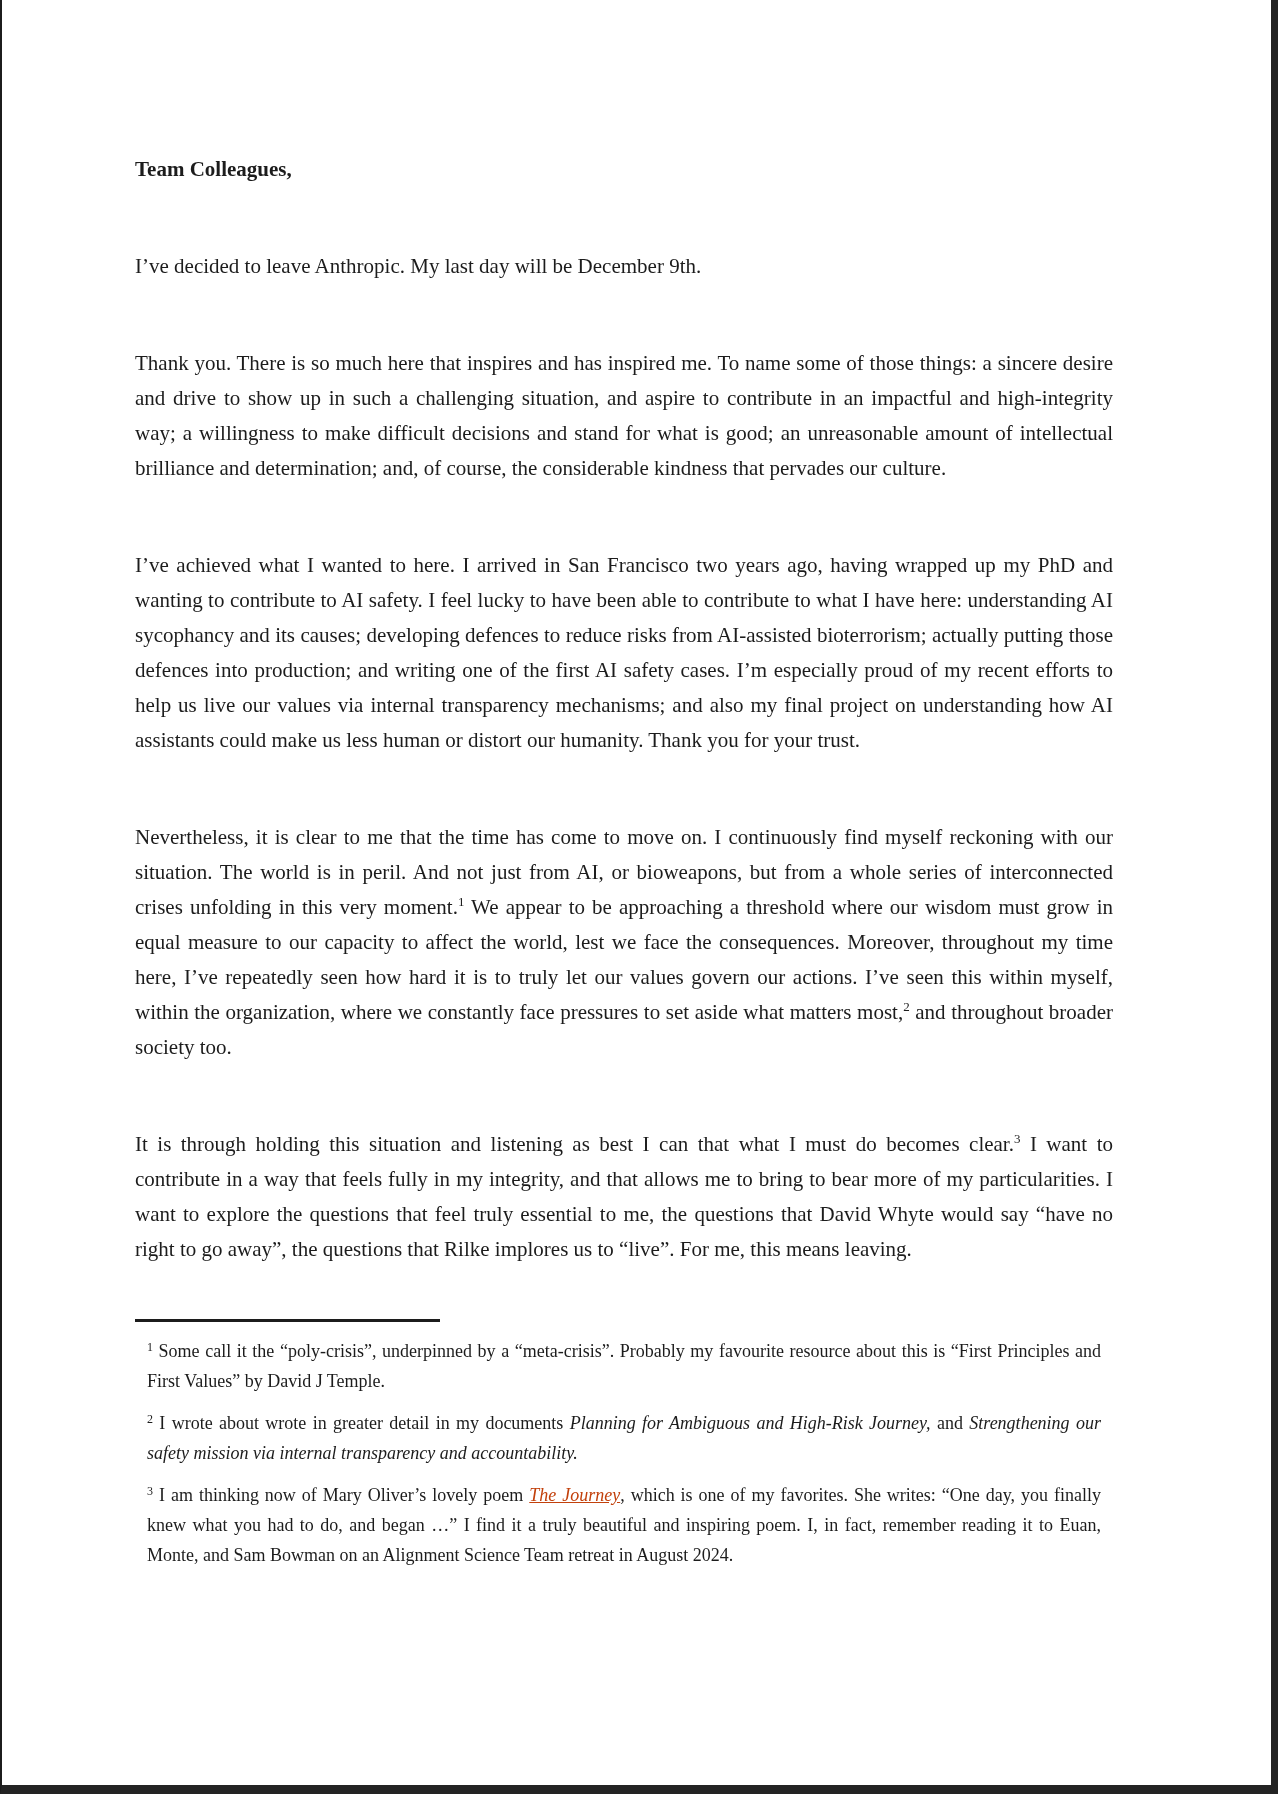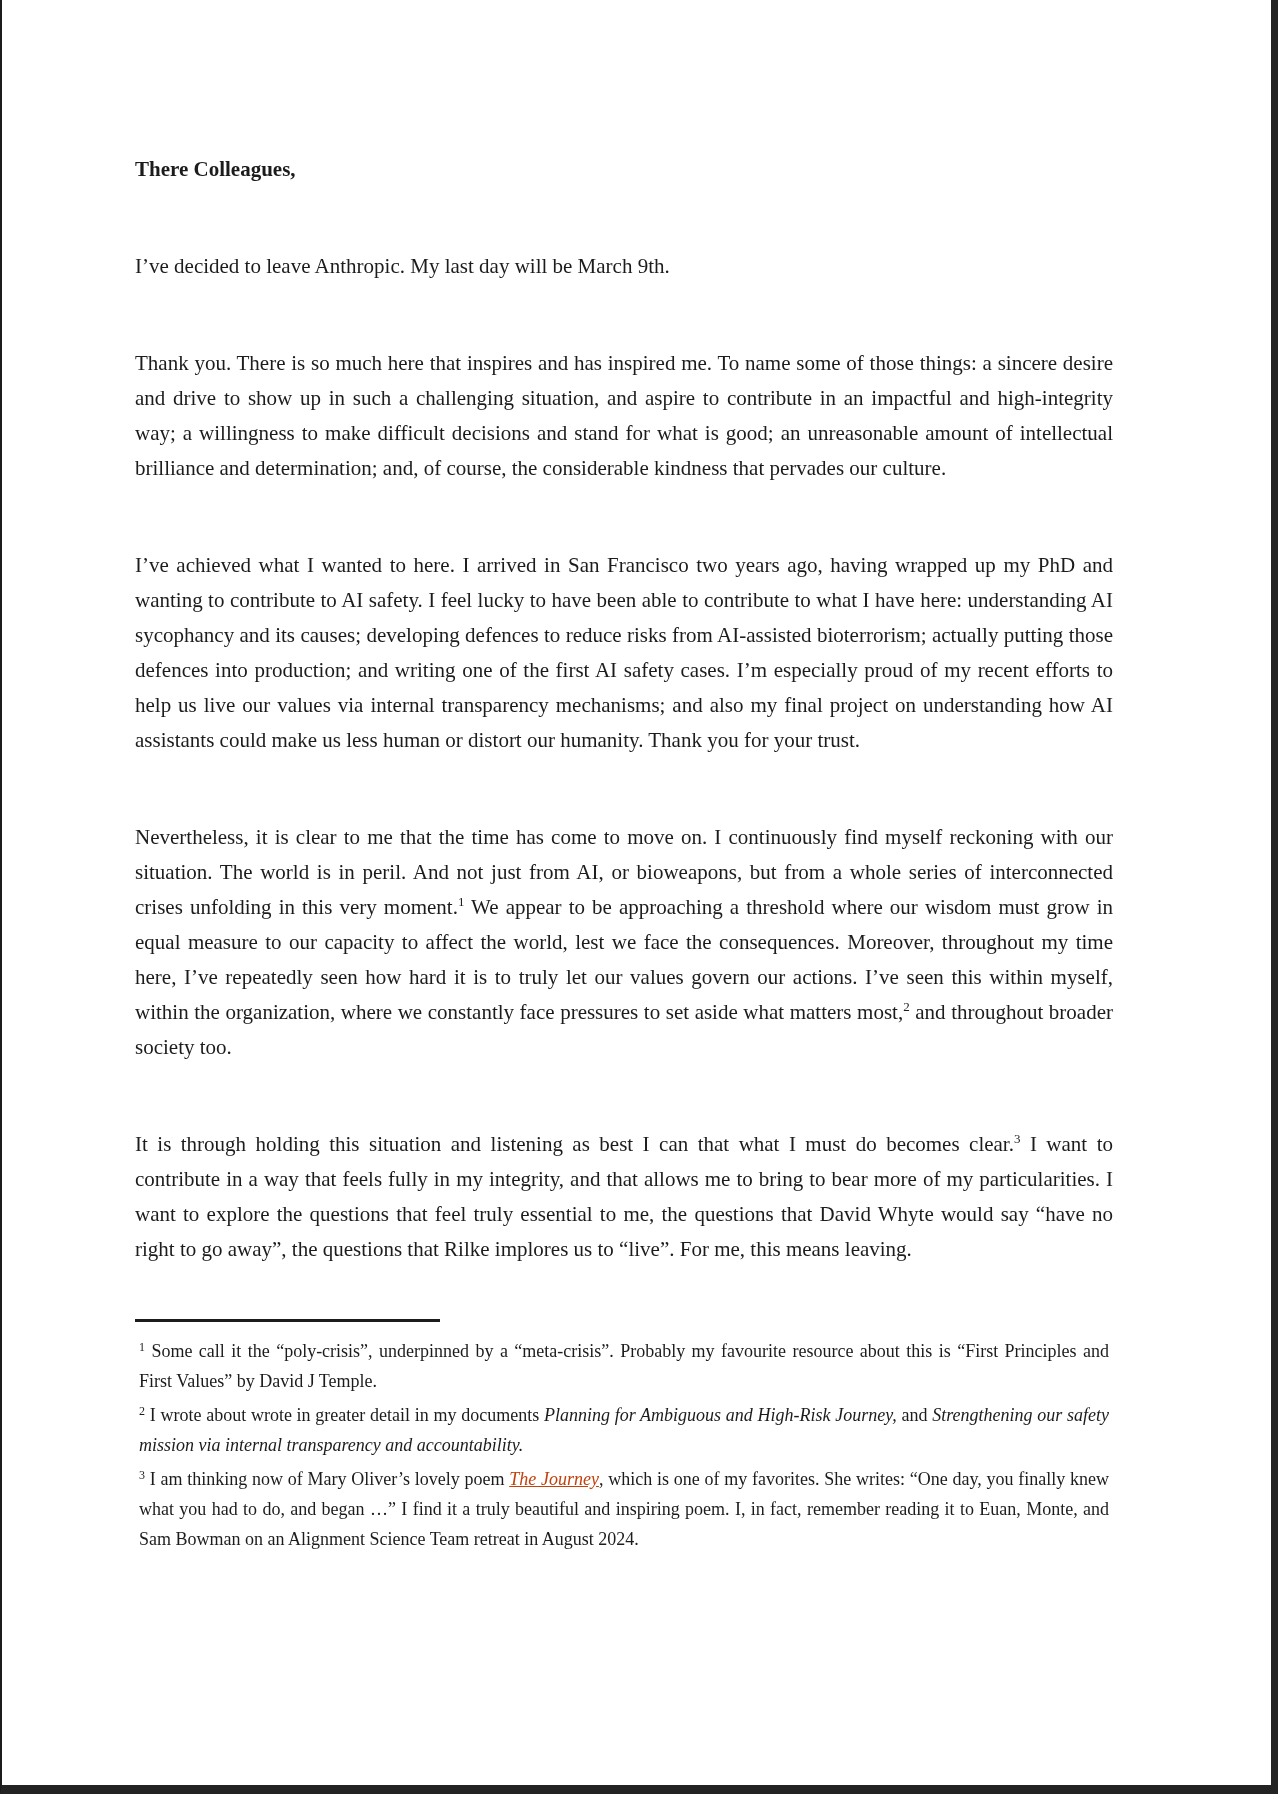--- a/index.html
+++ b/index.html
@@ -35,41 +35,41 @@
   .footnotes{
     padding:0 158px 0 133px;
     margin-top:-10px;
   }
   .fn-rule{
     width:305px;height:0;
     border-top:3px solid #1c1c1c;
     margin-bottom:14px;
   }
   .footnotes p{
-    margin:4px;
+    margin:12px;
     font-size:18px;
     line-height:30px;
     text-align:justify;
   }
   .footnotes sup.fnref{top:-6px;font-size:12px;}
   .italic{font-style:italic;}
   a.doc-link{
     color:#c2410c;
     font-style:italic;
     text-decoration:underline;
     cursor:pointer;
   }
 </style>
 </head>
 <body>
 
 <div class="page">
   <div class="content">
-    <p class="salutation">There Colleagues,</p>
-    <p>I’ve decided to leave Anthropic. My last day will be March 9th.</p>
+    <p class="salutation">Team Colleagues,</p>
+    <p>I’ve decided to leave Anthropic. My last day will be December 9th.</p>
     <p>Thank you. There is so much here that inspires and has inspired me. To name some of those things: a sincere desire and drive to show up in such a challenging situation, and aspire to contribute in an impactful and high-integrity way; a willingness to make difficult decisions and stand for what is good; an unreasonable amount of intellectual brilliance and determination; and, of course, the considerable kindness that pervades our culture.</p>
     <p>I’ve achieved what I wanted to here. I arrived in San Francisco two years ago, having wrapped up my PhD and wanting to contribute to AI safety. I feel lucky to have been able to contribute to what I have here: understanding AI sycophancy and its causes; developing defences to reduce risks from AI-assisted bioterrorism; actually putting those defences into production; and writing one of the first AI safety cases. I’m especially proud of my recent efforts to help us live our values via internal transparency mechanisms; and also my final project on understanding how AI assistants could make us less human or distort our humanity. Thank you for your trust.</p>
     <p><span>Nevertheless, it is clear to me that the time has come to move on. I continuously find myself reckoning with our situation. The world is in peril. And not just from AI, or bioweapons, but from a whole series of interconnected crises unfolding in this very moment.</span><sup class="fnref">1</sup><span> We appear to be approaching a threshold where our wisdom must grow in equal measure to our capacity to affect the world, lest we face the consequences. Moreover, throughout my time here, I’ve repeatedly seen how hard it is to truly let our values govern our actions. I’ve seen this within myself, within the organization, where we constantly face pressures to set aside what matters most,</span><sup class="fnref">2</sup><span> and throughout broader society too.</span></p>
     <p><span>It is through holding this situation and listening as best I can that what I must do becomes clear.</span><sup class="fnref">3</sup><span> I want to contribute in a way that feels fully in my integrity, and that allows me to bring to bear more of my particularities. I want to explore the questions that feel truly essential to me, the questions that David Whyte would say “have no right to go away”, the questions that Rilke implores us to “live”. For me, this means leaving.</span></p>
   </div>
 
   <div class="footnotes">
     <div class="fn-rule"></div>
     <p><sup class="fnref">1</sup><span> Some call it the “poly-crisis”, underpinned by a “meta-crisis”. Probably my favourite resource about this is “First Principles and First Values” by David J Temple.</span></p>
     <p><sup class="fnref">2</sup><span> I wrote about wrote in greater detail in my documents </span><span class="italic">Planning for Ambiguous and High-Risk Journey,</span><span> and </span><span class="italic">Strengthening our safety mission via internal transparency and accountability.</span></p>

